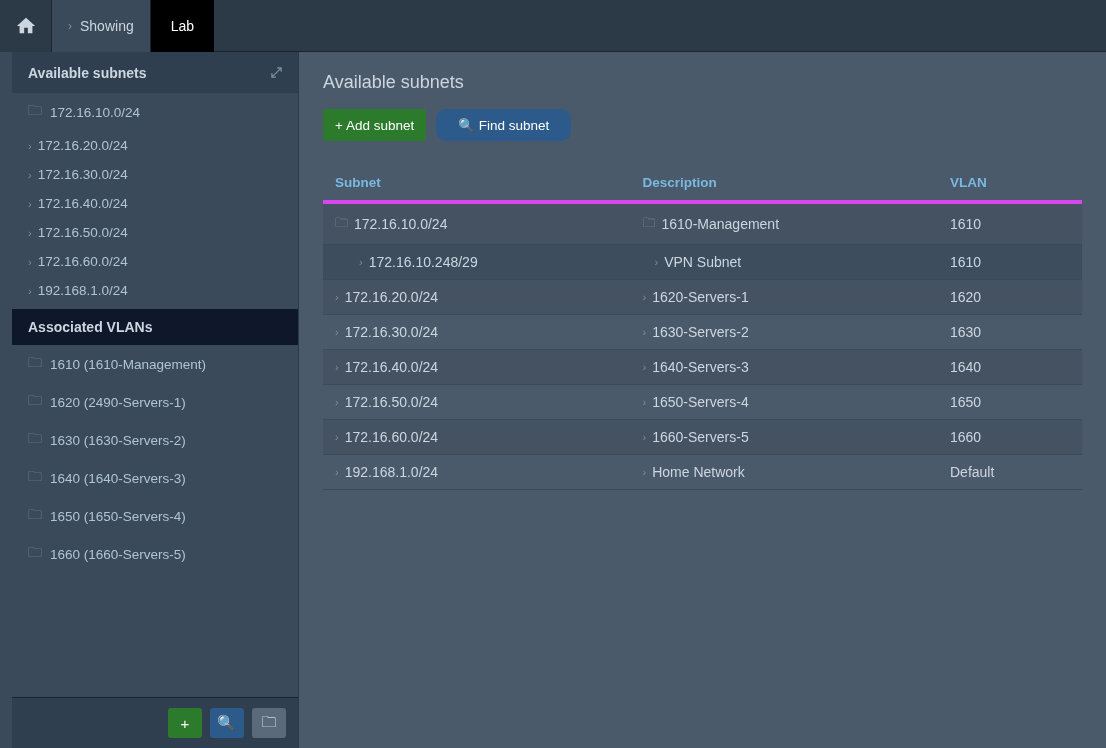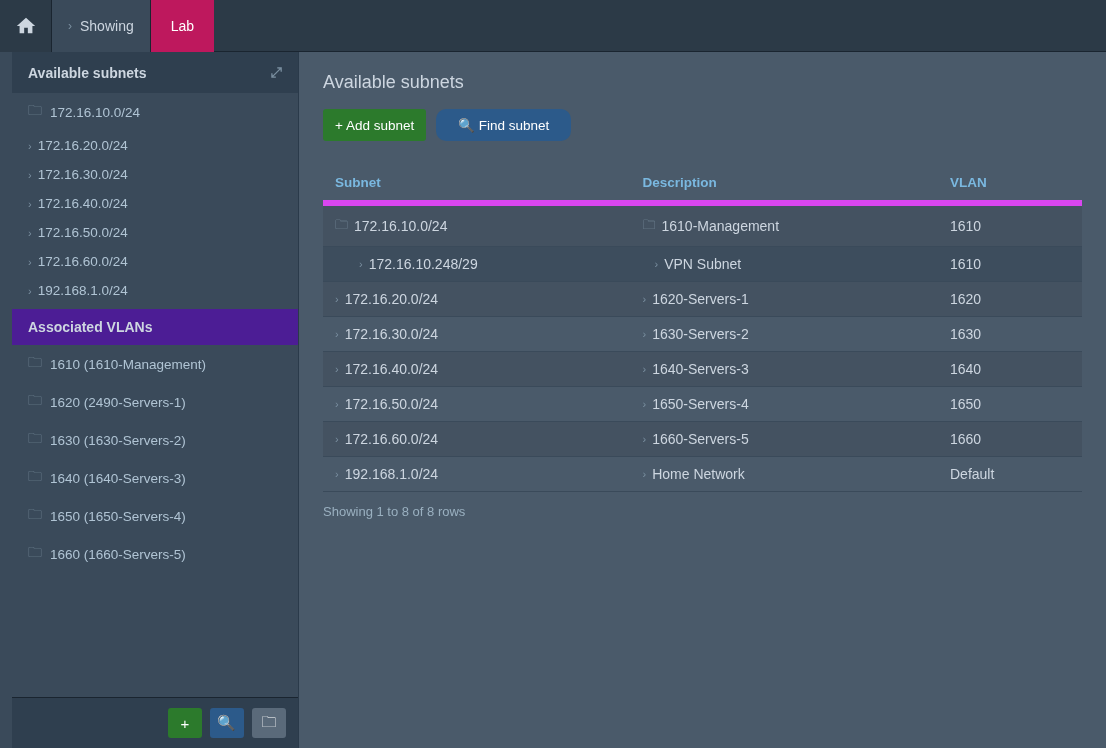--- a/index.html
+++ b/index.html
@@ -27,21 +27,21 @@
       padding: 0 16px;
       height: 52px;
       background: #3a4a5a;
       border-right: 1px solid #1a2530;
     }
     .nav-breadcrumb .chevron { color: #7a8fa0; margin-right: 8px; font-size: 12px; }
     .nav-breadcrumb span { color: #cdd6e0; }
     .nav-tab-active {
       height: 52px;
       padding: 0 20px;
-      background: #be185d;
+      background: #000000;
       display: flex; align-items: center;
       color: #fff;
       font-weight: 500;
     }
 
     
     .layout {
       display: flex;
       height: calc(748px - 52px);
       margin-left: 12px;
@@ -71,21 +71,21 @@
       display: flex;
       align-items: center;
       padding: 7px 16px;
       cursor: pointer;
       color: #b0c4d4;
       font-size: 13.5px;
     }
     .sidebar-item .folder-icon { margin-right: 8px; font-size: 14px; color: #7a8fa0; }
     .sidebar-item .chevron-icon { margin-right: 6px; font-size: 11px; color: #7a8fa0; }
     .sidebar-vlan-section {
-      background: #4c1d95;
+      background: #0f172a;
       padding: 10px 16px;
       font-size: 14px;
       font-weight: 600;
       color: #cdd6e0;
       margin-top: 4px;
     }
     .sidebar-footer {
       margin-top: auto;
       padding: 10px 12px;
       background: #2f3f4f;
@@ -142,21 +142,21 @@
       padding: 8px 22px;
       border-radius: 10px;
       cursor: pointer;
       font-size: 13.5px;
       display: flex; align-items: center; gap: 6px;
     }
     .table-header {
       display: grid;
       grid-template-columns: 1fr 1fr 120px;
       padding: 10px 12px;
-      border-bottom: 6px solid #d946ef;
+      border-bottom: 4px solid #d946ef;
     }
     .table-header .col-label {
       color: #7ab8e0;
       font-weight: 600;
       font-size: 13.5px;
     }
     .table-row {
       display: grid;
       grid-template-columns: 1fr 1fr 120px;
       padding: 9px 12px;
@@ -384,15 +384,14 @@
           <span>192.168.1.0/24</span>
         </div>
         <div class="cell-desc">
           <span class="chevron-row">›</span>
           <span>Home Network</span>
         </div>
         <div class="cell-vlan">Default</div>
       </div>
     </div>
 
-    <div class="status-bar">Showing 1 to 8 of 8 rows</div>
   </div>
 </div>
 
 </body></html>

